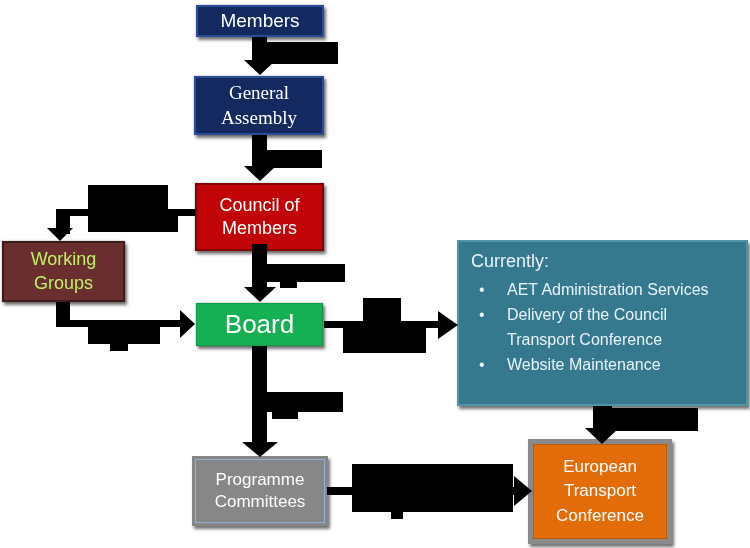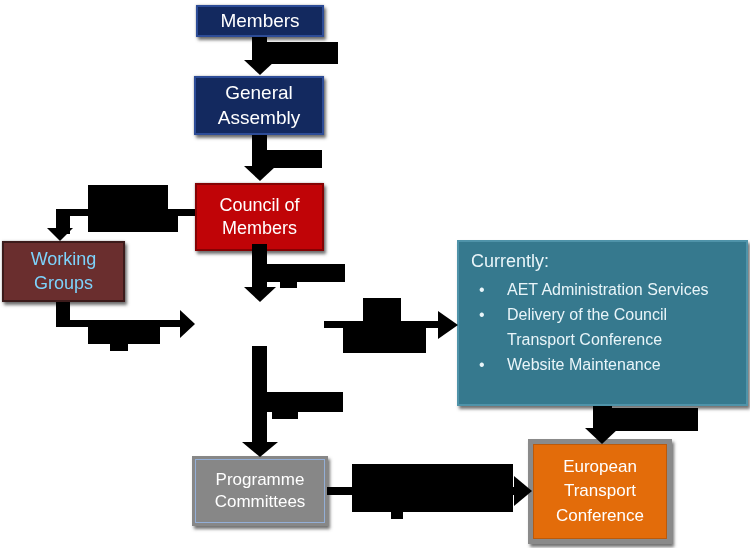--- a/index.html
+++ b/index.html
@@ -8,21 +8,21 @@
     font-family:"Liberation Sans", sans-serif;
   }
   .box{
     position:absolute;display:flex;align-items:center;justify-content:center;
     text-align:center;color:#fff;box-sizing:border-box;
     box-shadow:2px 3px 3px rgba(89,89,89,.85), 0 0 2px rgba(128,128,128,.6);
     line-height:1.3;
   }
   .navy{background:var(--navy);border:2px solid var(--navy_border);}
   .red{background:var(--red);border:2px solid var(--red_border);}
-  .maroon{background:var(--maroon);border:2px solid var(--maroon_border);color:#7dd3fc;}
+  .maroon{background:var(--maroon);border:2px solid var(--maroon_border);color:#bef264;}
   .green{background:var(--green);border:1px solid var(--green_border);}
   .grayframe{background:var(--gray);box-shadow:inset 0 0 0 3px var(--gray), inset 0 0 0 4px var(--gray_stroke), 2px 3px 3px rgba(89,89,89,.85);}
   .tealbox{
     position:absolute;background:var(--teal);border:2px solid var(--teal_border);
     box-sizing:border-box;color:#e9f5f9;
     box-shadow:2px 3px 3px rgba(89,89,89,.85);
     padding:9px 12px 20px 12px;text-align:left;
   }
   .tealbox .t-title{font-size:18px;margin-bottom:5px;}
   .bullet-row{display:flex;font-size:16px;line-height:25px;}
@@ -45,32 +45,35 @@
 </style>
 </head>
 <body>
 
 <div class="stage">
 
   <div class="box navy" style="left:196px;top:5px;width:128px;height:32px;font-size:19px;">
     <span>Members</span>
   </div>
 
-  <div class="box navy" style="left:194px;top:76px;width:130px;height:59px;font-size:19px;padding:2px 14px;">
+  <div class="box navy" style="left:194px;top:76px;width:130px;height:59px;font-size:19px;padding:2px 14px;font-family:Liberation Serif, serif;">
     <span>General Assembly</span>
   </div>
 
   <div class="box red" style="left:195px;top:183px;width:129px;height:68px;font-size:18px;padding:2px 12px;">
     <span>Council of Members</span>
   </div>
 
   <div class="box maroon" style="left:2px;top:241px;width:123px;height:61px;font-size:18px;padding:2px 10px;">
     <span>Working Groups</span>
   </div>
 
+  <div class="box green" style="left:196px;top:303px;width:127px;height:43px;font-size:26px;">
+    <span>Board</span>
+  </div>
 
   <div class="tealbox" style="left:457px;top:240px;width:291px;height:166px;">
     <div class="t-title">Currently:</div>
     <div class="bullet-row">
       <span class="dot">•</span>
       <span>AET Administration Services</span>
     </div>
     <div class="bullet-row">
       <span class="dot">•</span>
       <span>Delivery of the Council Transport Conference</span>

